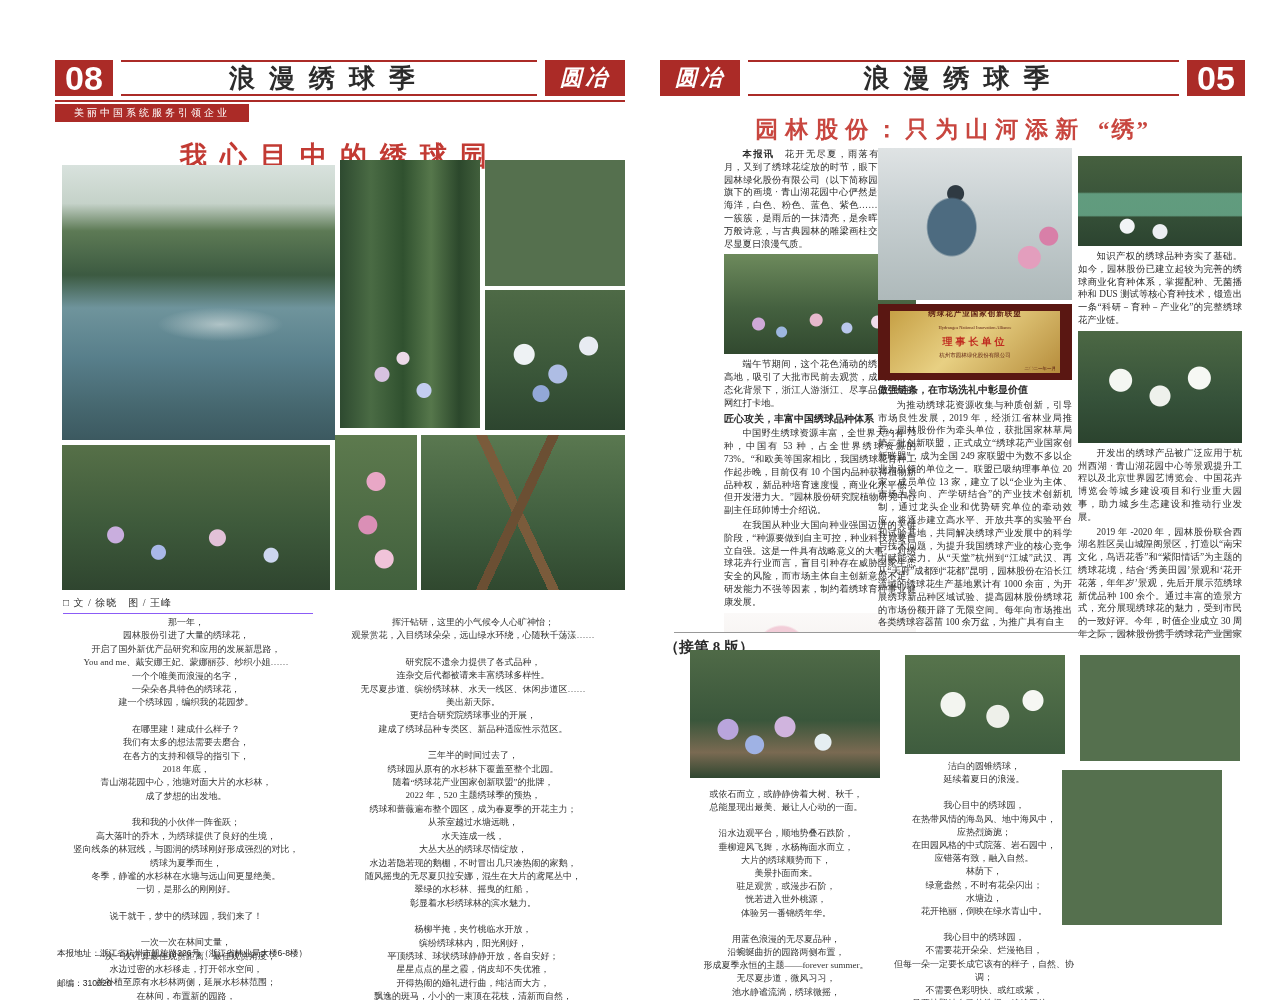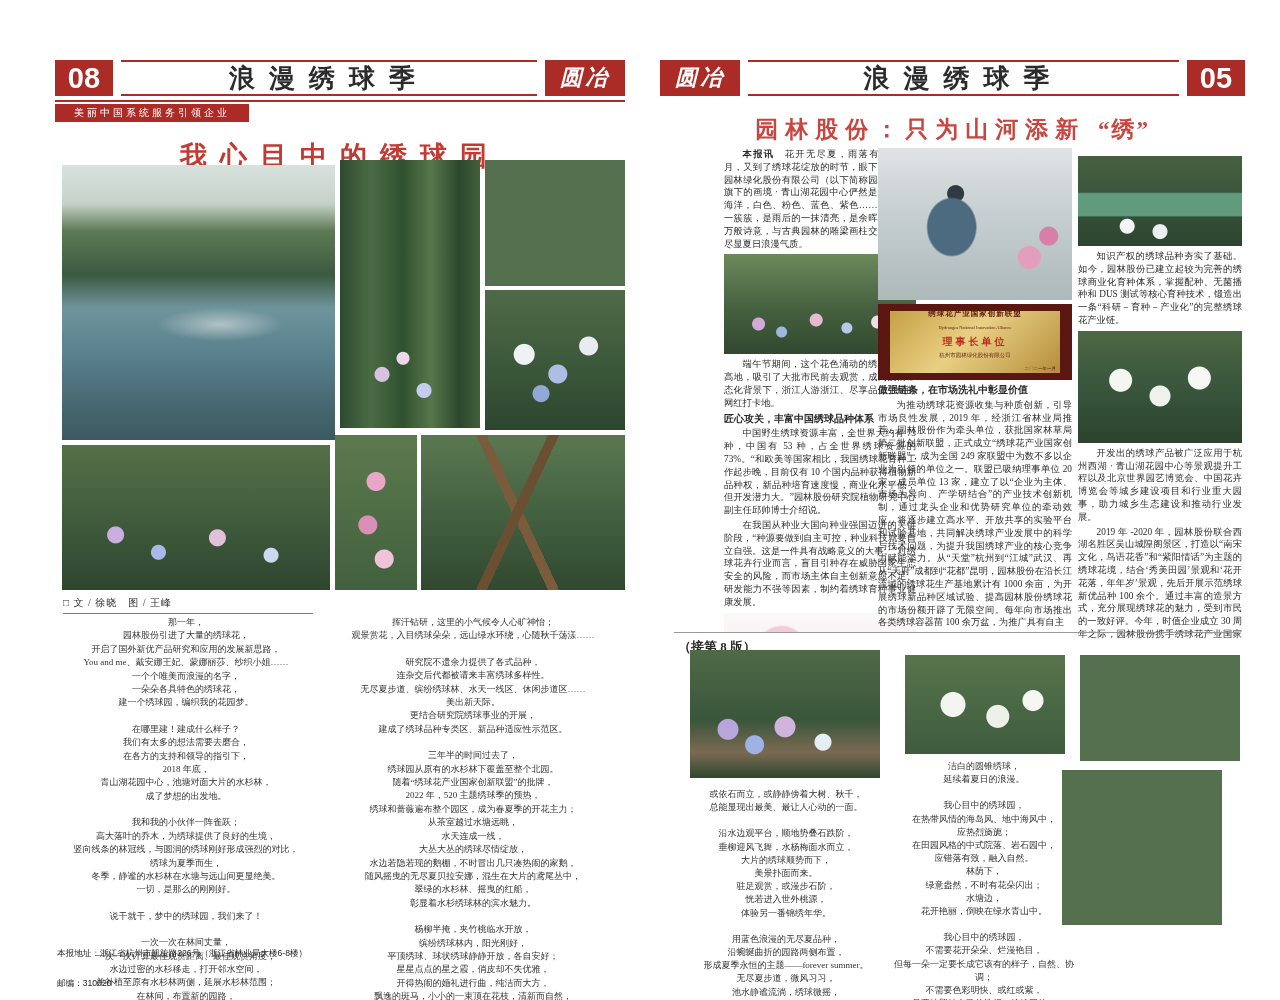--- a/index.html
+++ b/index.html
@@ -12,21 +12,21 @@
   html,body{width:1280px;height:1000px;background:#ffffff;overflow:hidden;}
   body{font-family:"Liberation Serif","DejaVu Serif",serif;color:var(--ink);position:relative;}
 
   .page{position:absolute;top:58px;height:920px;background:#fff;}
   #page-left{left:55px;width:570px;}
   #page-right{left:660px;width:585px;}
 
   
   .masthead{position:absolute;top:2px;left:0;right:0;height:36px;display:flex;align-items:stretch;}
   .pagenum-box,.logo-box{background:var(--red);color:#fff;display:flex;align-items:center;justify-content:center;flex:0 0 auto;}
-  .pagenum-box{width:58px;font-family:"Liberation Sans",sans-serif;font-size:29px;font-weight:bold;}
+  .pagenum-box{width:58px;font-family:"Liberation Sans",sans-serif;font-size:34px;font-weight:bold;}
   .logo-box{width:80px;font-size:22px;font-weight:bold;font-style:italic;letter-spacing:3px;}
   .mast-center{flex:1;margin:0 8px;border-top:2px solid var(--red);border-bottom:2px solid var(--red);display:flex;align-items:center;justify-content:center;font-size:26px;font-weight:bold;letter-spacing:14px;}
   .mast-rule{position:absolute;top:42px;left:0;right:0;height:2px;background:var(--red);}
   .ribbon{position:absolute;top:46px;left:0;background:var(--red);color:#fff;font-size:10px;letter-spacing:3px;padding:2px 19px;font-family:"Liberation Sans",sans-serif;}
 
   
   .cal-title{position:absolute;top:64px;left:0;right:0;text-align:center;color:var(--title-red);font-size:27px;font-weight:bold;letter-spacing:13px;margin-top:16px;}
   .cal-title2{position:absolute;top:56px;left:0;right:0;text-align:center;color:var(--title-red2);font-size:23px;font-weight:bold;letter-spacing:7px;}
   .cal-title2 .quoted{letter-spacing:2px;}
 
@@ -135,21 +135,21 @@
   .plaque{width:100%;height:76px;background:linear-gradient(135deg,#571510,#7а241a 50%,#4c110d);background-color:#5a1712;padding:7px 12px;margin:4px 0;}
   .plaque-inner{width:100%;height:100%;background:linear-gradient(135deg,#c6a045 0%,#e8d083 45%,#b68d3c 100%);text-align:center;color:#5f2014;display:flex;flex-direction:column;justify-content:center;gap:1px;}
   .plq1{font-size:7.5px;font-weight:bold;letter-spacing:1px;}
   .plq2{font-size:4.5px;}
   .plq-title{font-size:10px;font-weight:bold;color:#c02c20;letter-spacing:3px;}
   .plq3{font-size:5.5px;}
   .plq4{font-size:4.5px;text-align:right;padding-right:4px;}
 
   
   .bottom-rule{position:absolute;top:574px;left:14px;right:6px;border-top:1px solid #999;}
-  .cont-from{position:absolute;top:580px;left:18px;font-size:13px;font-weight:bold;}
+  .cont-from{position:absolute;top:580px;left:4px;font-size:15px;font-weight:bold;}
   .poemcol-b{position:absolute;font-size:9px;line-height:13.2px;text-align:center;color:#333;}
   #poemA{left:20px;top:730px;width:212px;}
   #poemB{left:228px;top:702px;width:192px;}
 </style>
 </head>
 <body>
 
 <div class="page" id="page-left">
   <div class="masthead">
     <div class="pagenum-box">08</div>

